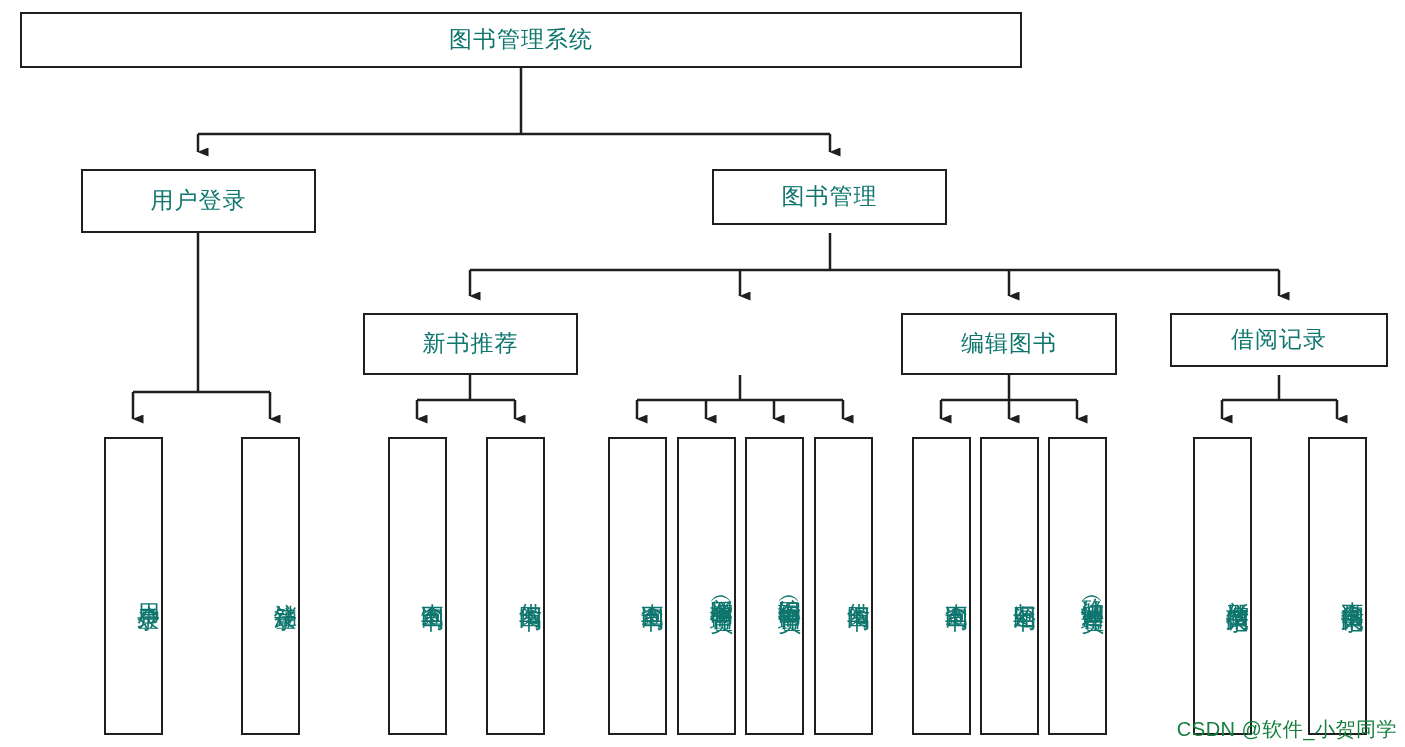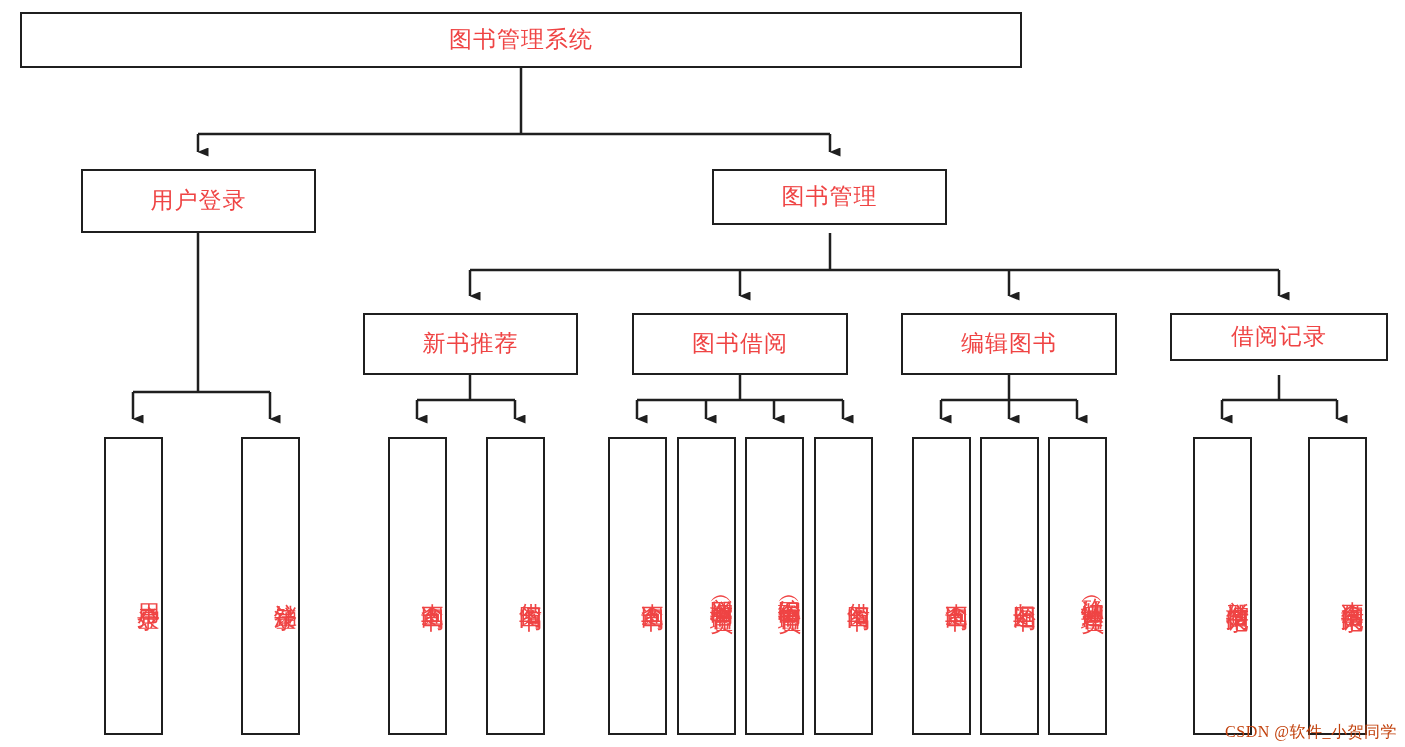--- a/index.html
+++ b/index.html
@@ -25,21 +25,21 @@
     height: 747px;
   }
   .node-box {
     position: absolute;
     box-sizing: border-box;
     border: 2px solid #1f1f1f;
     background: #ffffff;
     display: flex;
     align-items: center;
     justify-content: center;
-    color: #ef4444;
+    color: #0f766e;
   }
   .node-box.horizontal {
     font-size: 23px;
     letter-spacing: 1px;
     line-height: 1.1;
   }
   .node-box.vertical {
     writing-mode: vertical-rl;
     text-orientation: upright;
     font-size: 23px;
@@ -51,26 +51,25 @@
   }
   .node-box.vertical .node-label {
     writing-mode: vertical-rl;
     text-orientation: upright;
     white-space: normal;
   }
   .watermark {
     position: absolute;
     right: 8px;
     bottom: 4px;
-    font-size: 16px;
-    color: #c2410c;
+    font-size: 20px;
+    color: #15803d;
     letter-spacing: 0.5px;
     white-space: nowrap;
     user-select: none;
-    font-family: Liberation Serif, serif;
   }
 </style>
 </head>
 <body>
 
 <div id="diagram-root">
 
   <svg id="diagram-svg" viewBox="0 0 1405 747" xmlns="http://www.w3.org/2000/svg">
     <defs>
       <marker id="arrowhead" markerWidth="9" markerHeight="11" refX="4.5" refY="10.5" orient="auto" markerUnits="userSpaceOnUse">
@@ -131,29 +130,26 @@
   </div>
 
   <div class="node-box horizontal" style="left:712px; top:169px; width:235px; height:56px;">
     <span class="node-label">图书管理</span>
   </div>
 
   <div class="node-box horizontal" style="left:363px; top:313px; width:215px; height:62px;">
     <span class="node-label">新书推荐</span>
   </div>
 
-  <div class="node-box horizontal" style="left:632px; top:313px; width:216px; height:62px;">
-    <span class="node-label">图书借阅</span>
-  </div>
 
   <div class="node-box horizontal" style="left:901px; top:313px; width:216px; height:62px;">
     <span class="node-label">编辑图书</span>
   </div>
 
-  <div class="node-box horizontal" style="left:1170px; top:313px; width:218px; height:48px;">
+  <div class="node-box horizontal" style="left:1170px; top:313px; width:218px; height:54px;">
     <span class="node-label">借阅记录</span>
   </div>
 
   <div class="node-box vertical" style="left:104px; top:437px; width:59px; height:298px;">
     <span class="node-label">用户登录</span>
   </div>
 
   <div class="node-box vertical" style="left:241px; top:437px; width:59px; height:298px;">
     <span class="node-label">注销登录</span>
   </div>

